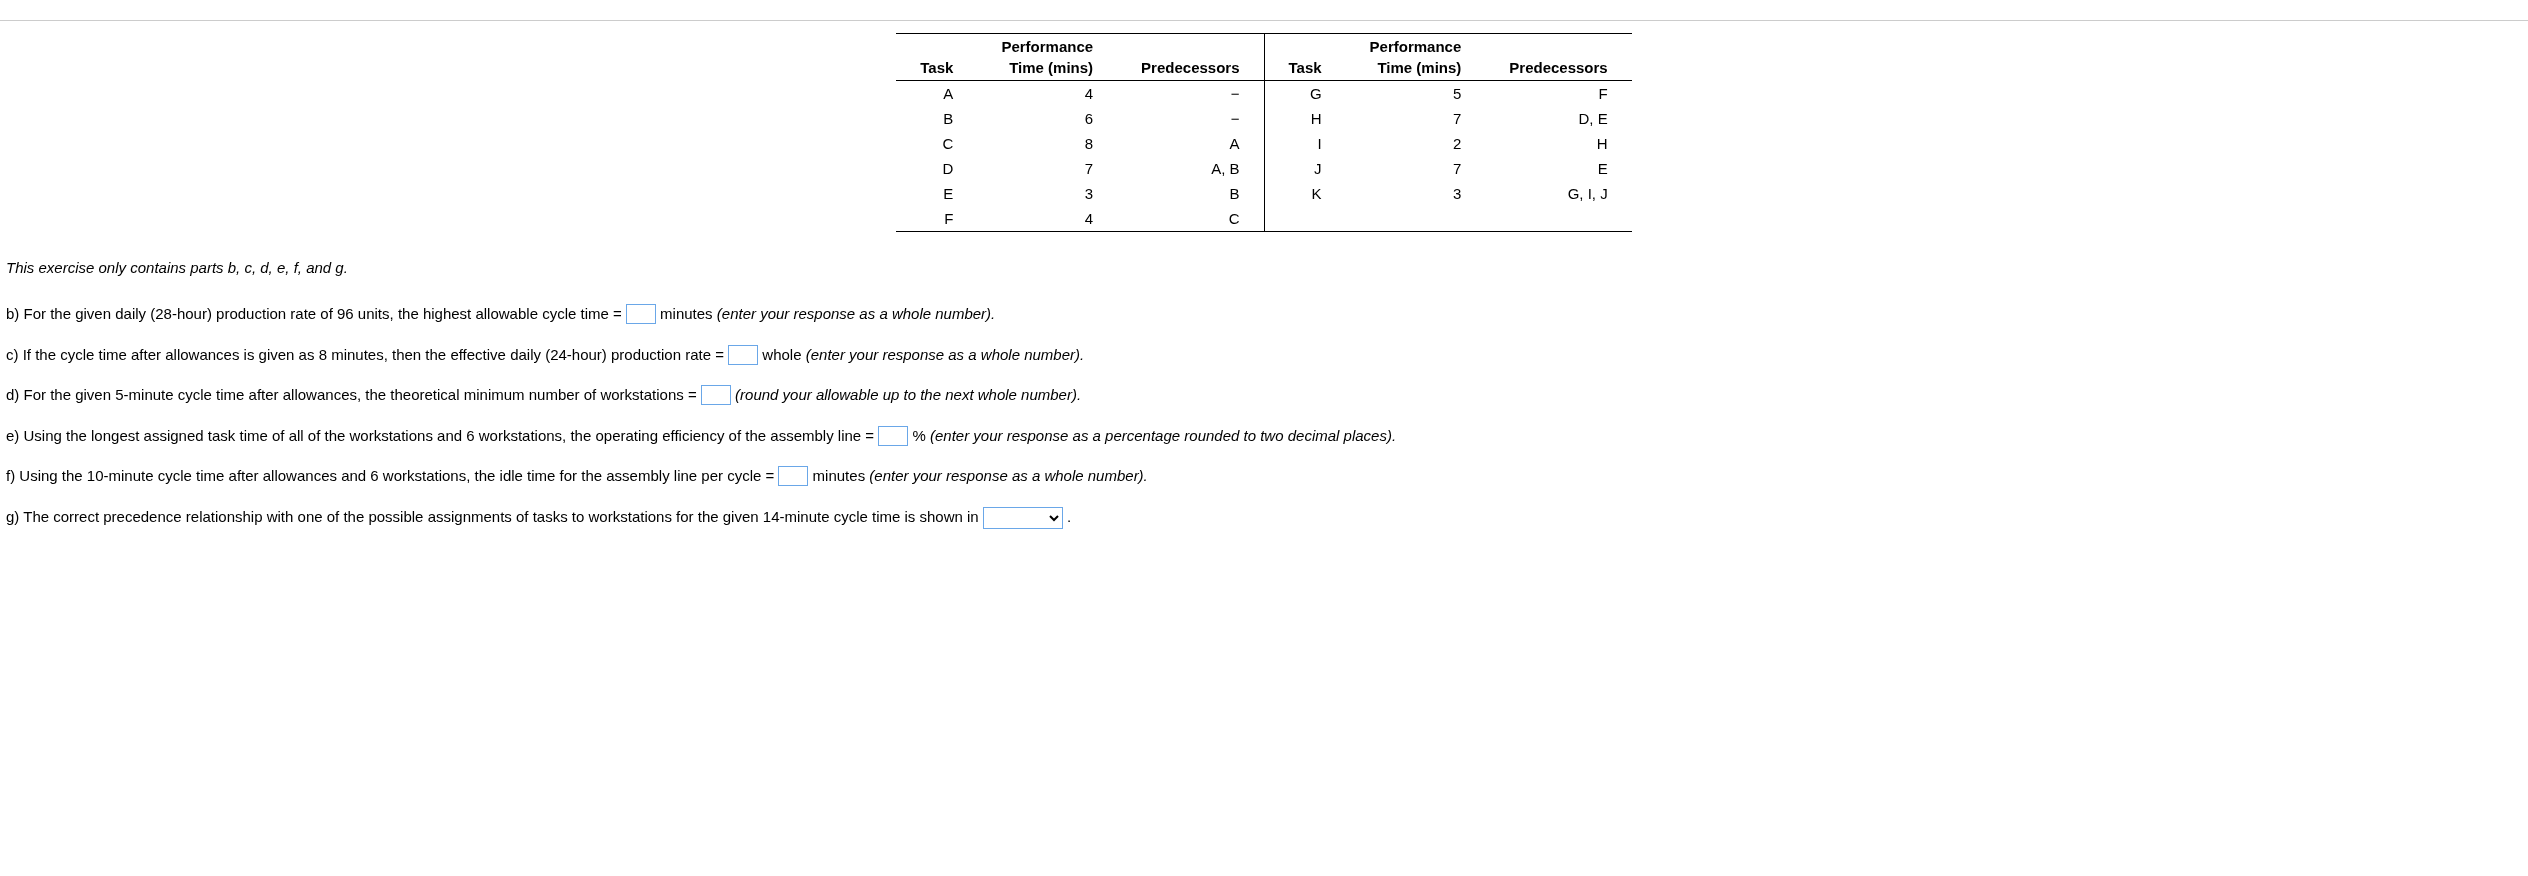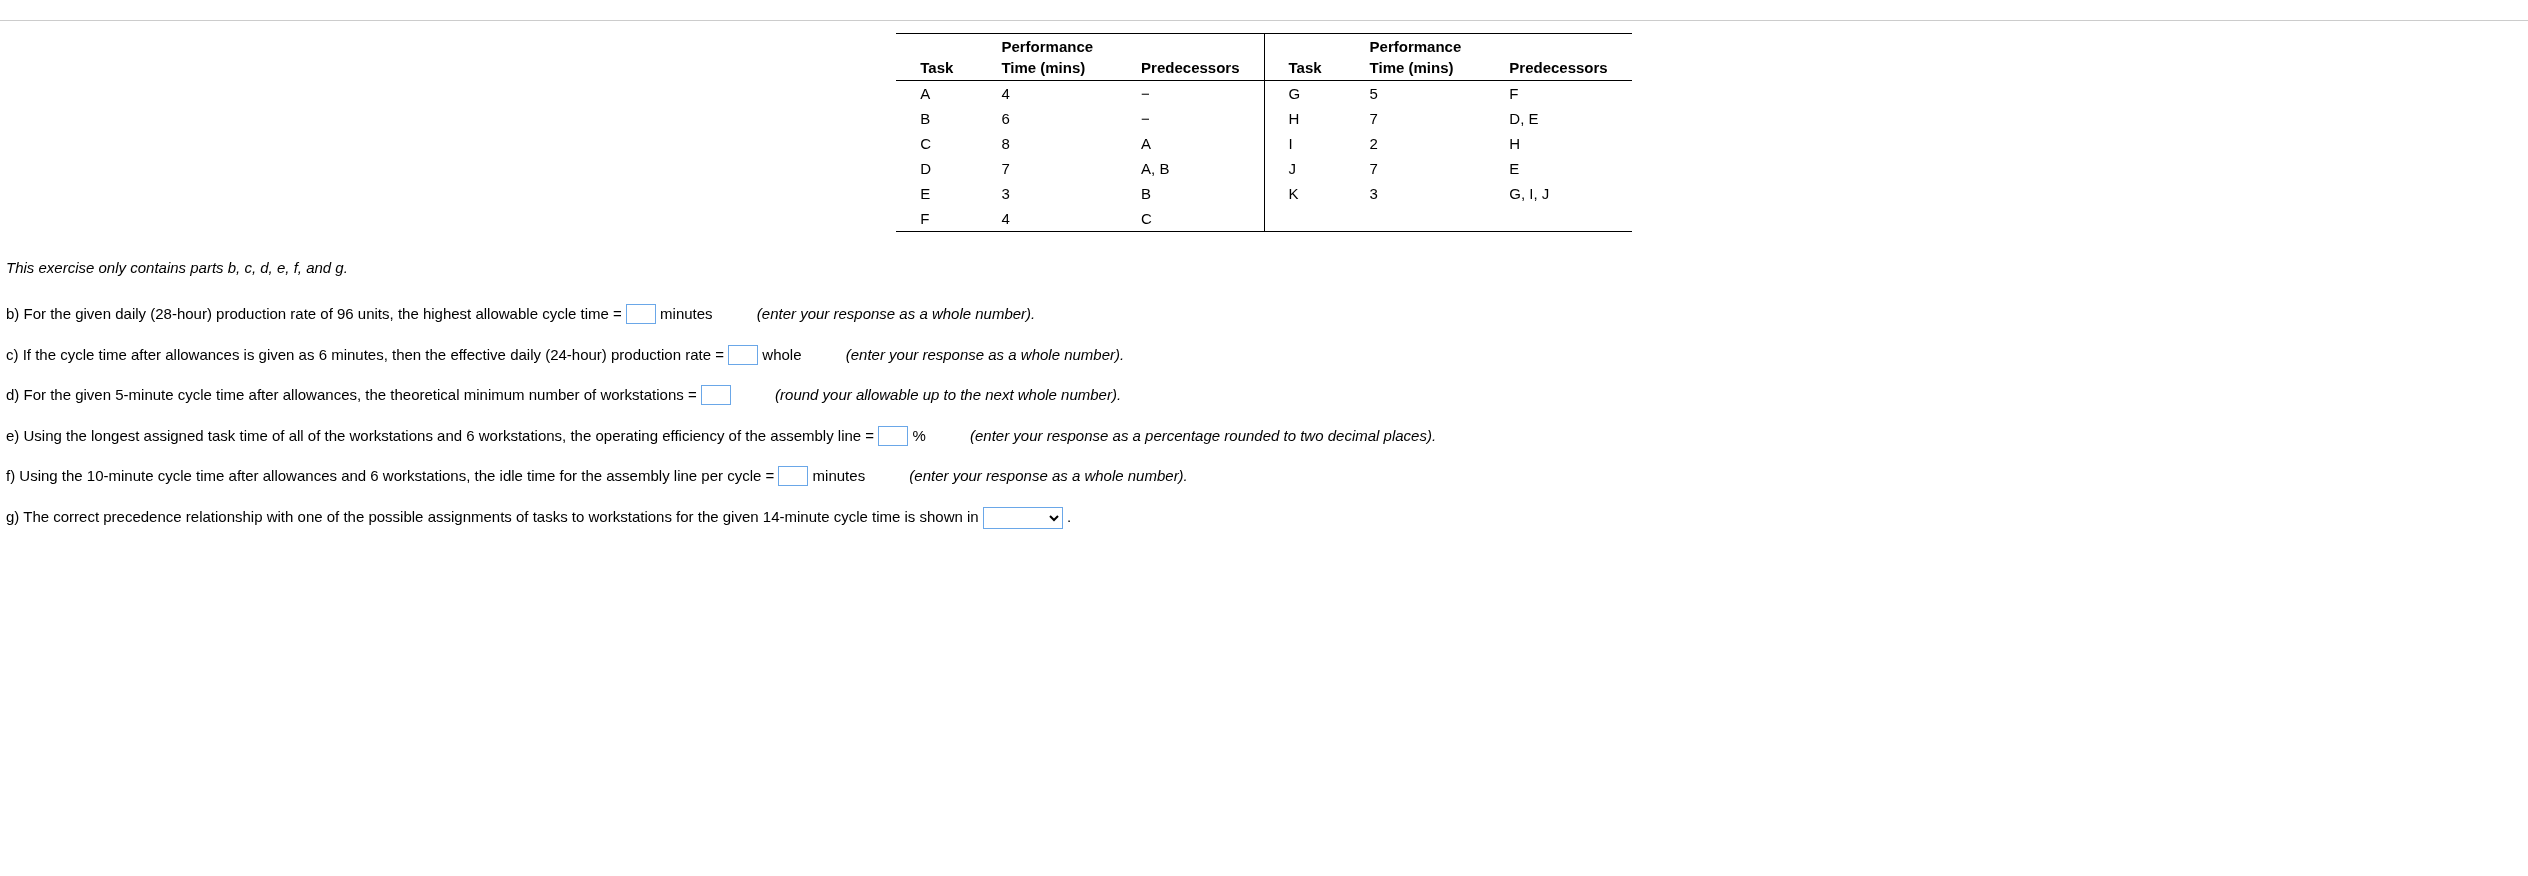--- a/index.html
+++ b/index.html
@@ -19,21 +19,21 @@
     display: flex;
     justify-content: center;
     margin: 10px 0 20px 0;
   }
   table.task {
     border-collapse: collapse;
     font-size: 15px;
   }
   table.task th, table.task td {
     padding: 2px 24px;
-    text-align: left;
+    text-align: right;
     font-weight: normal;
   }
   table.task th {
     font-weight: bold;
     border-bottom: 1px solid #000;
     border-top: 1px solid #000;
     vertical-align: bottom;
   }
   table.task td {
     border: none;
@@ -47,21 +47,20 @@
   .note {
     font-style: italic;
     margin: 25px 6px;
   }
   .q {
     margin: 18px 6px;
     line-height: 1.5;
   }
   .hint {
     font-style: italic;
-    margin-left: 40px;
   }
   input.blank {
     width: 28px;
     height: 18px;
     border: 1px solid #6aa7e8;
     background: #fff;
     font-size: 14px;
     text-align: center;
     padding: 0;
     vertical-align: baseline;
@@ -148,21 +147,21 @@
 <div class="note">This exercise only contains parts b, c, d, e, f, and g.</div>
 
 <div class="q">
   <span>b) For the given daily (28-hour) production rate of 96 units, the highest allowable cycle time = </span>
   <input type="text" class="blank" style="">
   <span> minutes </span>
   <span class="hint">(enter your response as a whole number).</span>
 </div>
 
 <div class="q">
-  <span>c) If the cycle time after allowances is given as 6 minutes, then the effective daily (24-hour) production rate = </span>
+  <span>c) If the cycle time after allowances is given as 8 minutes, then the effective daily (24-hour) production rate = </span>
   <input type="text" class="blank" style="">
   <span> whole </span>
   <span class="hint">(enter your response as a whole number).</span>
 </div>
 
 <div class="q">
   <span>d) For the given 5-minute cycle time after allowances, the theoretical minimum number of workstations = </span>
   <input type="text" class="blank" style="">
   <span> </span>
   <span class="hint">(round your allowable up to the next whole number).</span>

